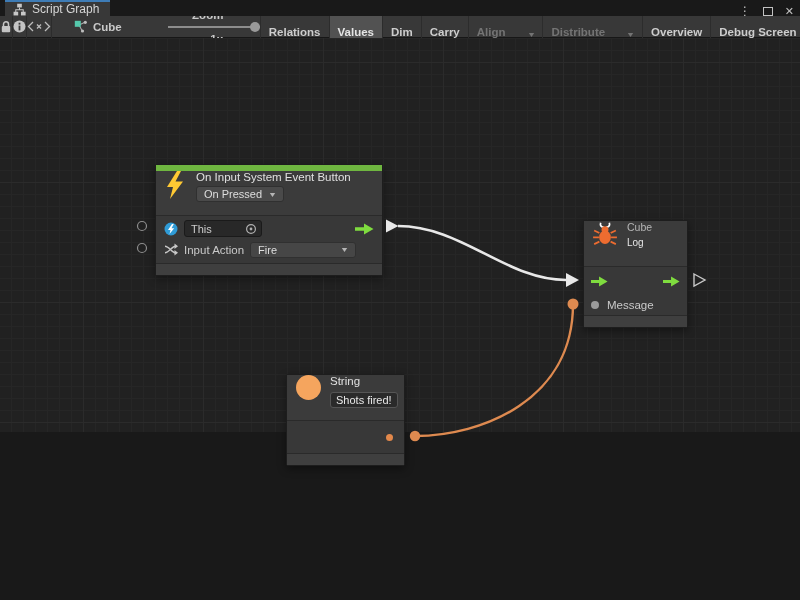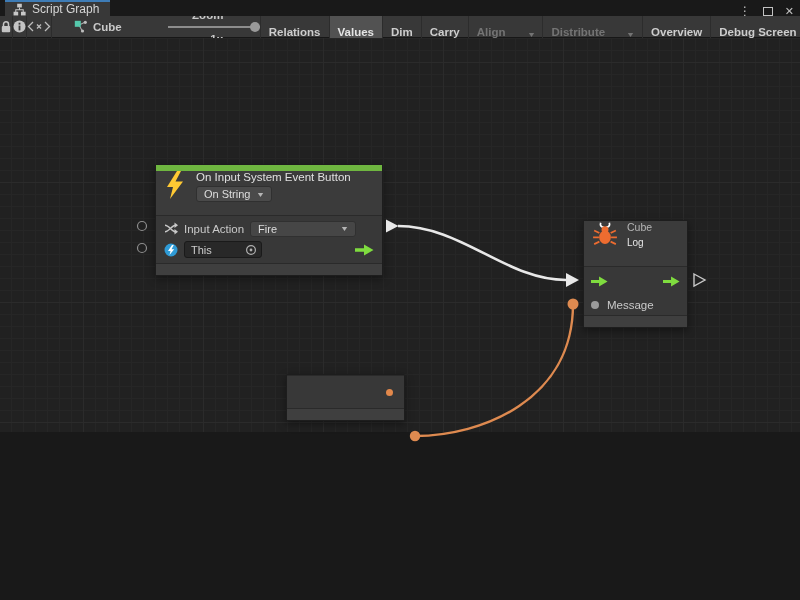--- a/index.html
+++ b/index.html
@@ -204,56 +204,56 @@
 
     <div class="node event-node">
       <div class="event-accent"></div>
       <div class="node-header">
         <svg width="22" height="28" viewBox="0 0 22 28">
           <polygon points="13,0 3,16 9,16 6,28 19,10.5 11.5,10.5 17,0" fill="#FFC933"></polygon>
         </svg>
         <div class="hdr-texts">
           <div class="node-title">On Input System Event Button</div>
           <div class="dropdown">
-            <span>On String</span>
+            <span>On Pressed</span>
             <span class="caret">▼</span>
           </div>
         </div>
       </div>
       <div class="node-divider"></div>
       <div class="node-body">
-        <div class="port-row">
-          <svg width="14" height="13" viewBox="0 0 14 13">
-            <path d="M1,9.8 C5,9.8 8,3.2 11.5,3.2 M1,3.2 C5,3.2 8,9.8 11.5,9.8" stroke="#c8c8c8" stroke-width="1.4" fill="none"></path>
-            <polygon points="10.5,0.5 14,3.2 10.5,5.9" fill="#c8c8c8"></polygon>
-            <polygon points="10.5,7.1 14,9.8 10.5,12.5" fill="#c8c8c8"></polygon>
-          </svg>
-          <span>Input Action</span>
-          <div class="dropdown fire-dd">
-            <span>Fire</span>
-            <span class="caret">▼</span>
-          </div>
-        </div>
         <div class="port-row">
           <svg width="14" height="14" viewBox="0 0 14 14">
             <circle cx="7" cy="7" r="6.5" fill="#2F9BD6"></circle>
             <polygon points="8,2 4,8 6.5,8 5.5,12 10.2,6.3 7.5,6.3 9.8,2" fill="#ffffff"></polygon>
           </svg>
           <div class="field">
             <span>This</span>
             <span class="grow"></span>
             <svg width="12" height="12" viewBox="0 0 12 12">
               <circle cx="6" cy="6" r="4.4" fill="none" stroke="#b0b0b0" stroke-width="1.2"></circle>
               <circle cx="6" cy="6" r="1.4" fill="#b0b0b0"></circle>
             </svg>
           </div>
           <svg class="flow-out" width="19" height="12" viewBox="0 0 19 12">
             <path d="M0,4.2 H9 V0.5 L18.5,6 L9,11.5 V7.8 H0 Z" fill="#7FDC3F"></path>
           </svg>
         </div>
+        <div class="port-row">
+          <svg width="14" height="13" viewBox="0 0 14 13">
+            <path d="M1,9.8 C5,9.8 8,3.2 11.5,3.2 M1,3.2 C5,3.2 8,9.8 11.5,9.8" stroke="#c8c8c8" stroke-width="1.4" fill="none"></path>
+            <polygon points="10.5,0.5 14,3.2 10.5,5.9" fill="#c8c8c8"></polygon>
+            <polygon points="10.5,7.1 14,9.8 10.5,12.5" fill="#c8c8c8"></polygon>
+          </svg>
+          <span>Input Action</span>
+          <div class="dropdown fire-dd">
+            <span>Fire</span>
+            <span class="caret">▼</span>
+          </div>
+        </div>
       </div>
       <div class="node-divider"></div>
       <div class="node-footer"></div>
     </div>
 
     <div class="node debug-node">
       <div class="node-header">
         <svg width="26" height="25" viewBox="0 0 24 22">
           <path d="M8,1 C7,4 9,5.2 11,5.4" stroke="#ffffff" stroke-width="1.6" fill="none"></path>
           <path d="M16,1 C17,4 15,5.2 13,5.4" stroke="#ffffff" stroke-width="1.6" fill="none"></path>
@@ -277,20 +277,27 @@
       </div>
       <div class="msg-row">
         <span class="msg-dot"></span>
         <span>Message</span>
       </div>
       <div class="node-divider"></div>
       <div class="node-footer"></div>
     </div>
 
     <div class="node string-node">
+      <div class="node-header">
+        <span class="string-circle"></span>
+        <div class="hdr-texts">
+          <div class="node-title">String</div>
+          <div class="string-value">Shots fired!</div>
+        </div>
+      </div>
       <div class="node-divider"></div>
       <div class="string-out-row">
         <span class="string-out-dot"></span>
       </div>
       <div class="node-divider"></div>
       <div class="node-footer"></div>
     </div>
 
   </div>
 </div>

